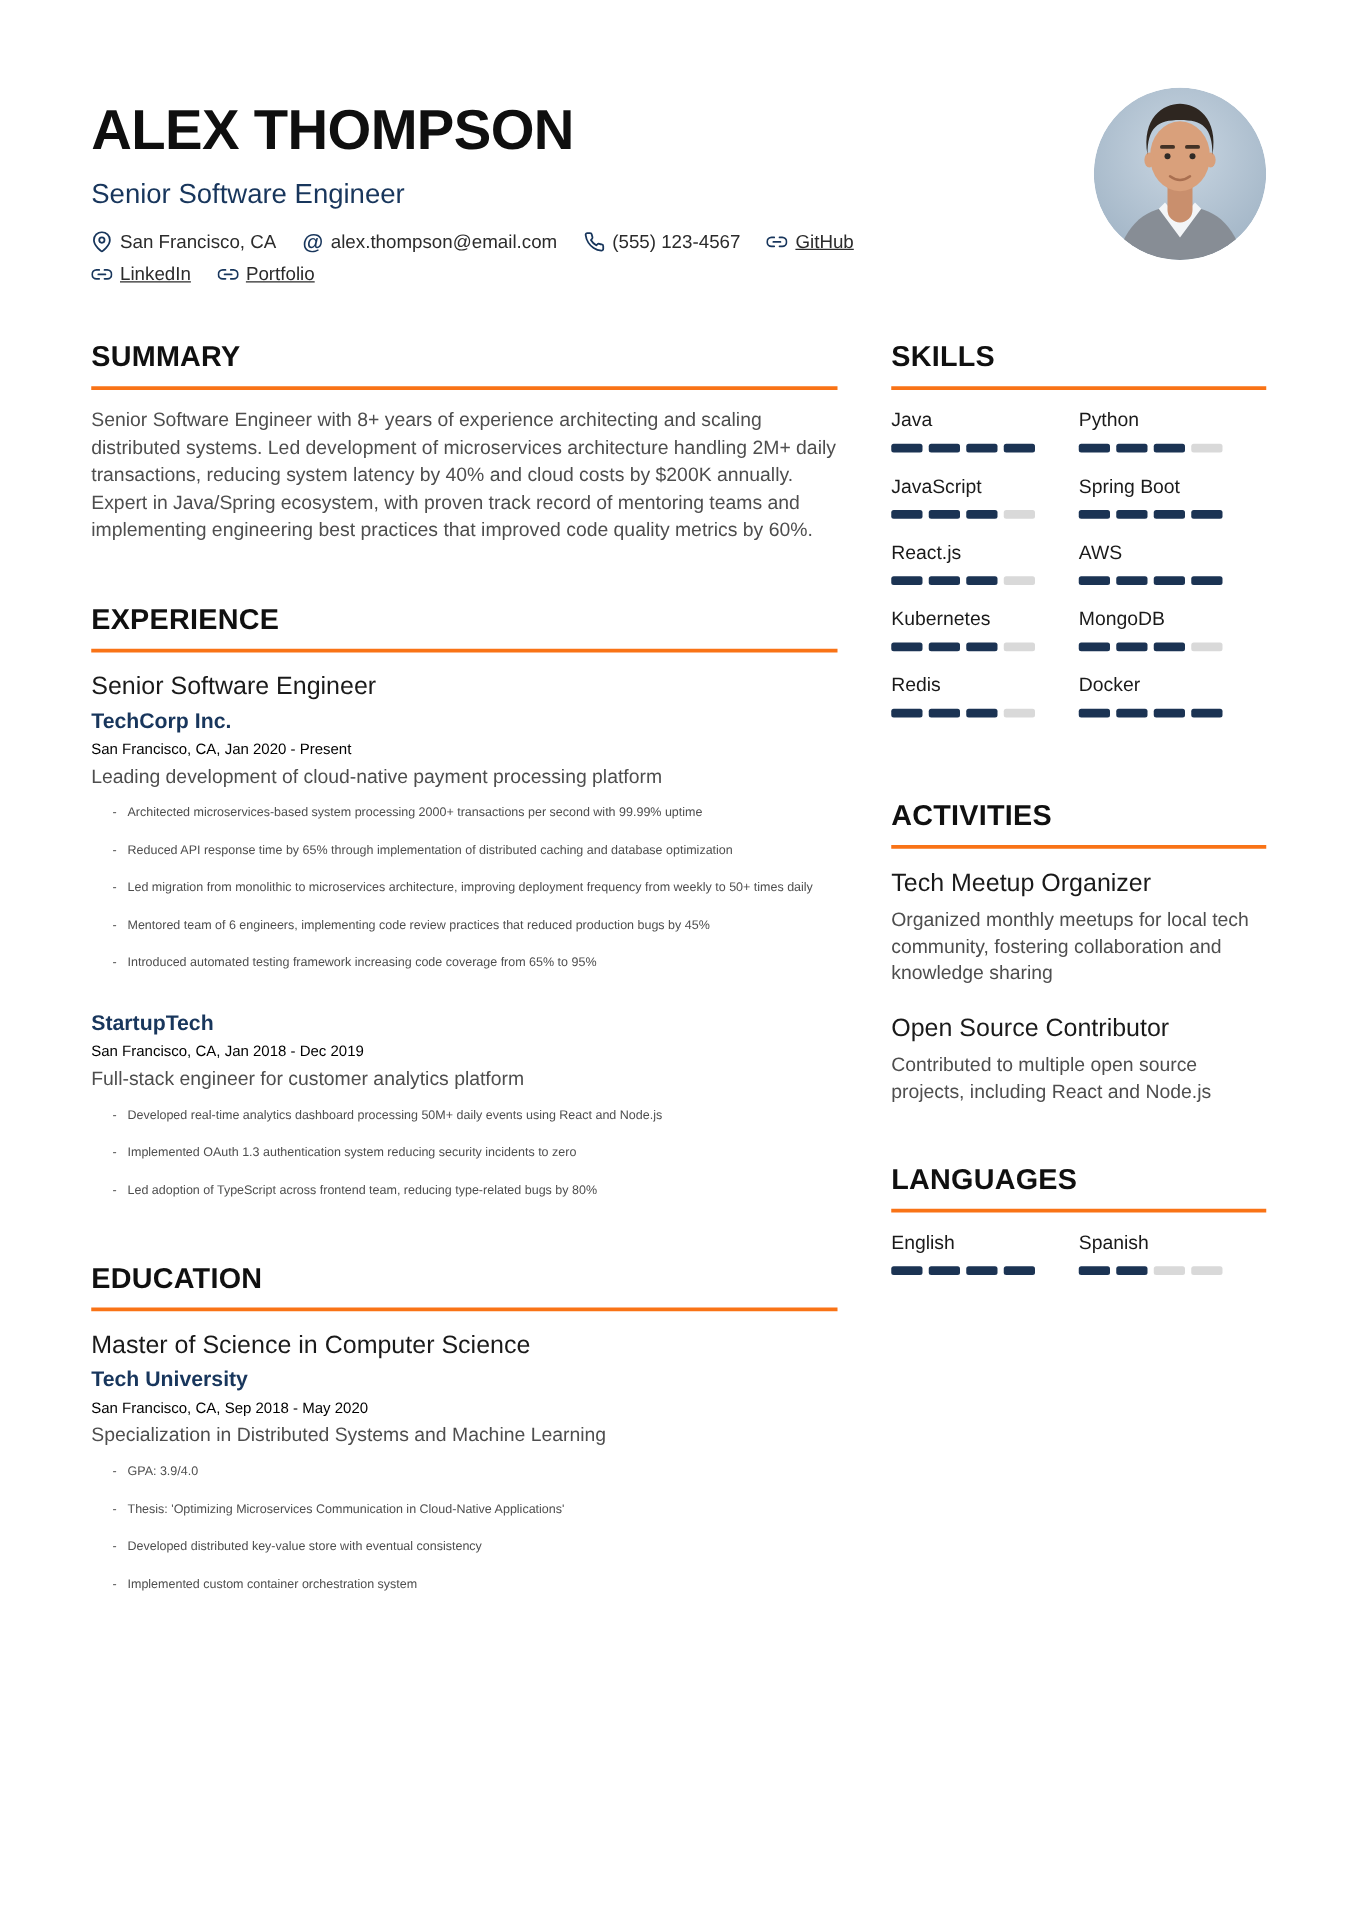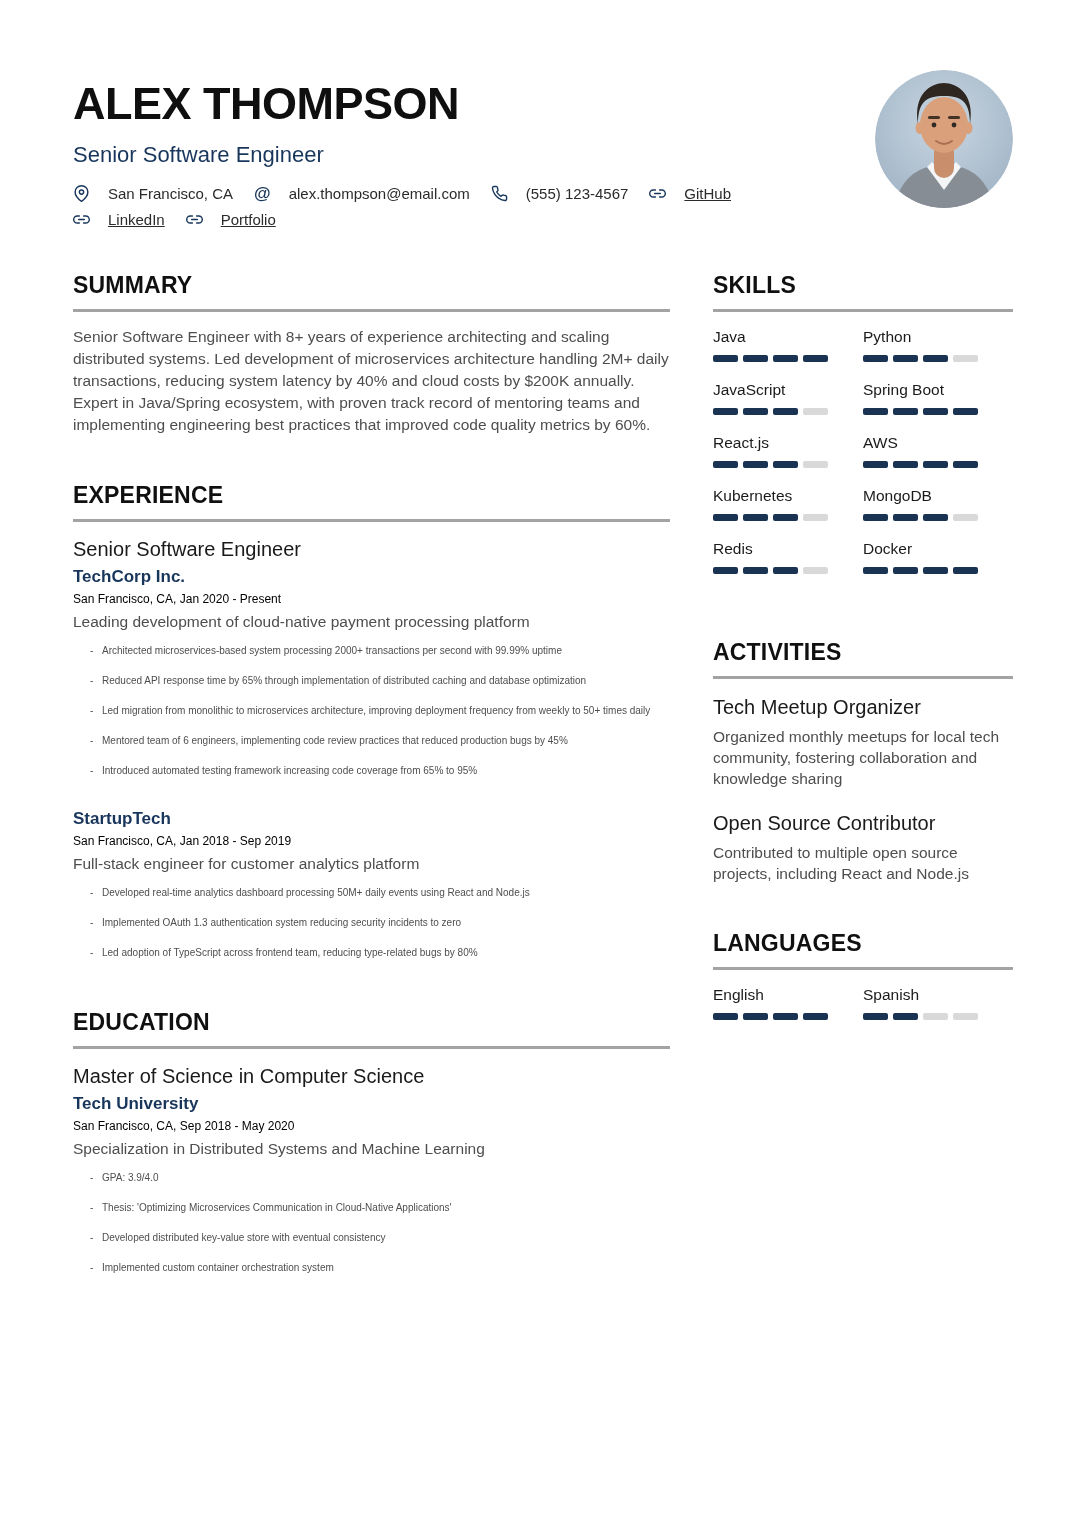--- a/index.html
+++ b/index.html
@@ -5,35 +5,35 @@
   * { margin:0; padding:0; box-sizing:border-box; }
   html,body { background:#ffffff; }
   body { font-family:"Liberation Sans", sans-serif; }
   .page { width:1080px; height:1533px; background:#fff; position:relative; overflow:hidden; }
 
   
   .header { padding:80px 99px 0 73px; position:relative; }
   .name { font-size:45px; font-weight:800; color:#0f0f0f; letter-spacing:-0.5px; line-height:1.05; }
   .job-headline { font-size:22px; color:#18365c; margin-top:15px; }
   .contacts { margin-top:17px; display:flex; flex-wrap:wrap; max-width:700px; column-gap:21px; row-gap:9px; font-size:15px; color:#2b2b2b; }
-  .contact { display:flex; align-items:flex-end; gap:18px; white-space:nowrap; }
+  .contact { display:flex; align-items:flex-end; gap:6px; white-space:nowrap; }
   .contact svg { width:17px; height:17px; stroke:#18365c; stroke-width:2; fill:none; stroke-linecap:round; stroke-linejoin:round; flex:0 0 auto; }
   .at-glyph { color:#18365c; font-size:17px; font-weight:700; line-height:1; }
   .contact a { color:#2b2b2b; text-decoration:underline; cursor:pointer; }
 
   .avatar-wrap { position:absolute; top:70px; left:875px; width:138px; height:138px; border-radius:50%; overflow:hidden; }
 
   
   .columns { display:flex; padding:0 67px 0 73px; margin-top:44px; gap:43px; }
   .col-left { width:597px; flex:0 0 597px; }
   .col-right { width:300px; flex:0 0 300px; }
 
   .section { margin-bottom:46px; }
   .section:last-child { margin-bottom:0; }
-  .section-heading { font-size:23px; font-weight:700; color:#101010; padding-bottom:10px; border-bottom:3px solid #a3a3a3; letter-spacing:0.2px; }
+  .section-heading { font-size:23px; font-weight:700; color:#101010; padding-bottom:10px; border-bottom:3px solid #f97316; letter-spacing:0.2px; }
 
   .summary-text { margin-top:14px; font-size:15.5px; line-height:22px; color:#4e4e4e; }
 
   
   .job { margin-top:16px; }
   .job + .job { margin-top:28px; }
   .job-title { font-size:20px; color:#1a1a1a; }
   .company { font-size:17px; font-weight:700; color:#18365c; margin-top:6px; }
   .meta { font-size:12px; color:#000000; margin-top:5px; }
   .lead { font-size:15.5px; color:#4e4e4e; margin-top:7px; }
@@ -159,21 +159,21 @@
             <li>Architected microservices-based system processing 2000+ transactions per second with 99.99% uptime</li>
             <li>Reduced API response time by 65% through implementation of distributed caching and database optimization</li>
             <li>Led migration from monolithic to microservices architecture, improving deployment frequency from weekly to 50+ times daily</li>
             <li>Mentored team of 6 engineers, implementing code review practices that reduced production bugs by 45%</li>
             <li>Introduced automated testing framework increasing code coverage from 65% to 95%</li>
           </ul>
         </div>
 
         <div class="job">
           <div class="company">StartupTech</div>
-          <div class="meta">San Francisco, CA, Jan 2018 - Sep 2019</div>
+          <div class="meta">San Francisco, CA, Jan 2018 - Dec 2019</div>
           <div class="lead">Full-stack engineer for customer analytics platform</div>
           <ul class="bullets">
             <li>Developed real-time analytics dashboard processing 50M+ daily events using React and Node.js</li>
             <li>Implemented OAuth 1.3 authentication system reducing security incidents to zero</li>
             <li>Led adoption of TypeScript across frontend team, reducing type-related bugs by 80%</li>
           </ul>
         </div>
       </div>
 
       <div class="section">

